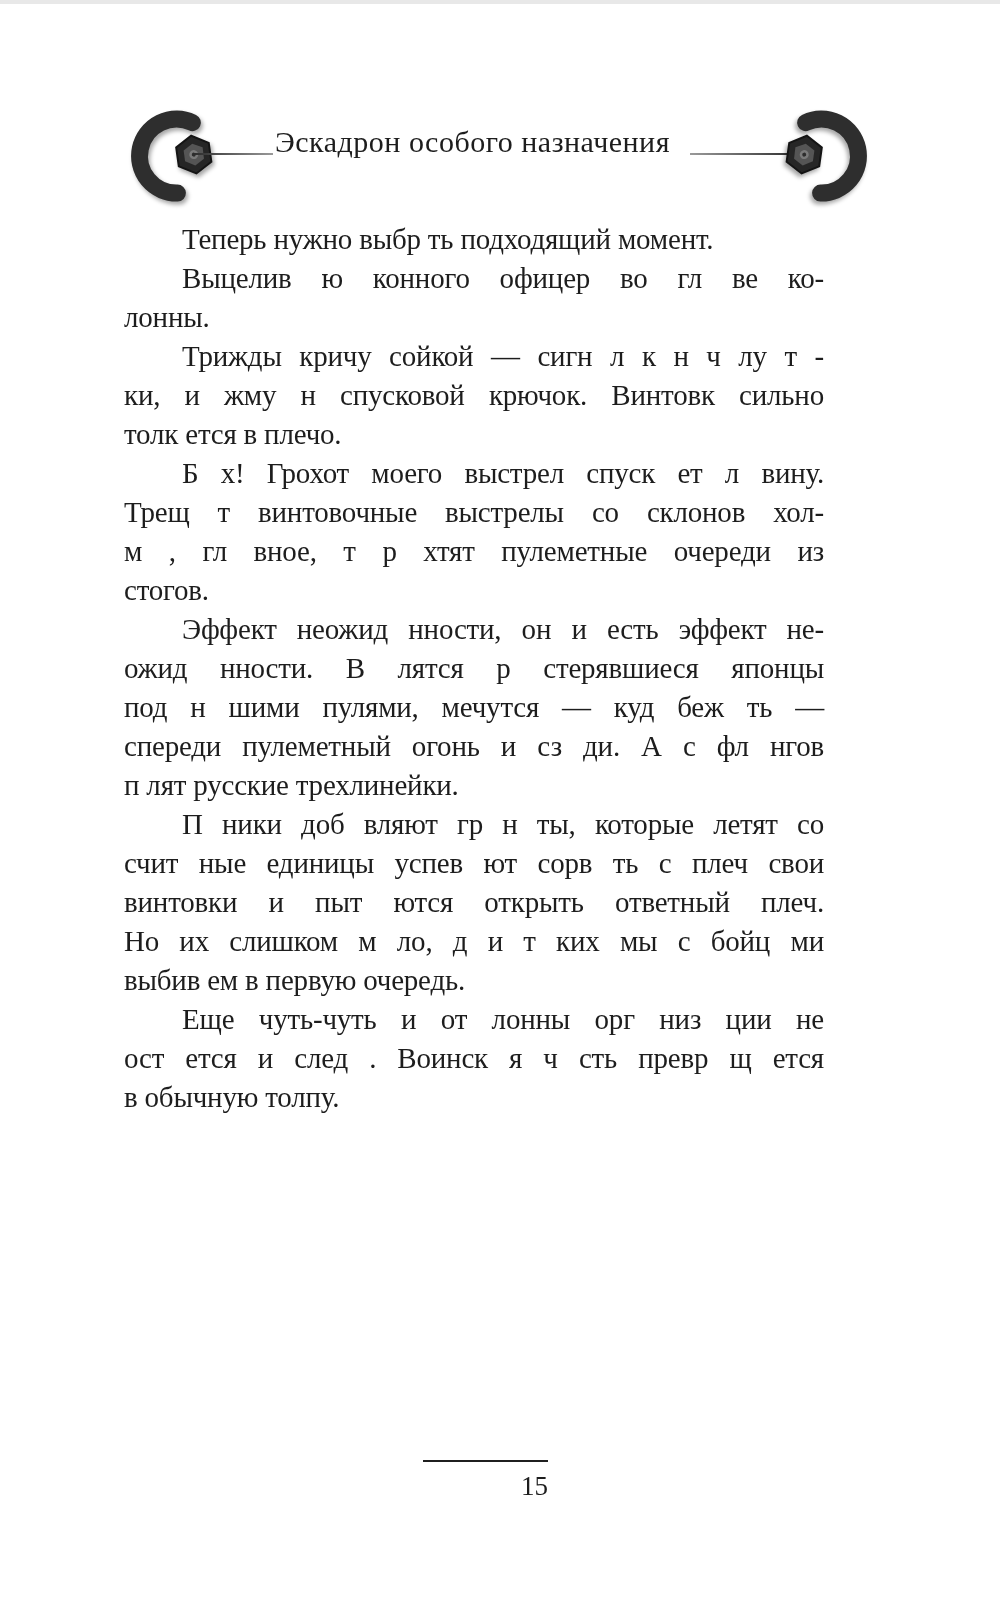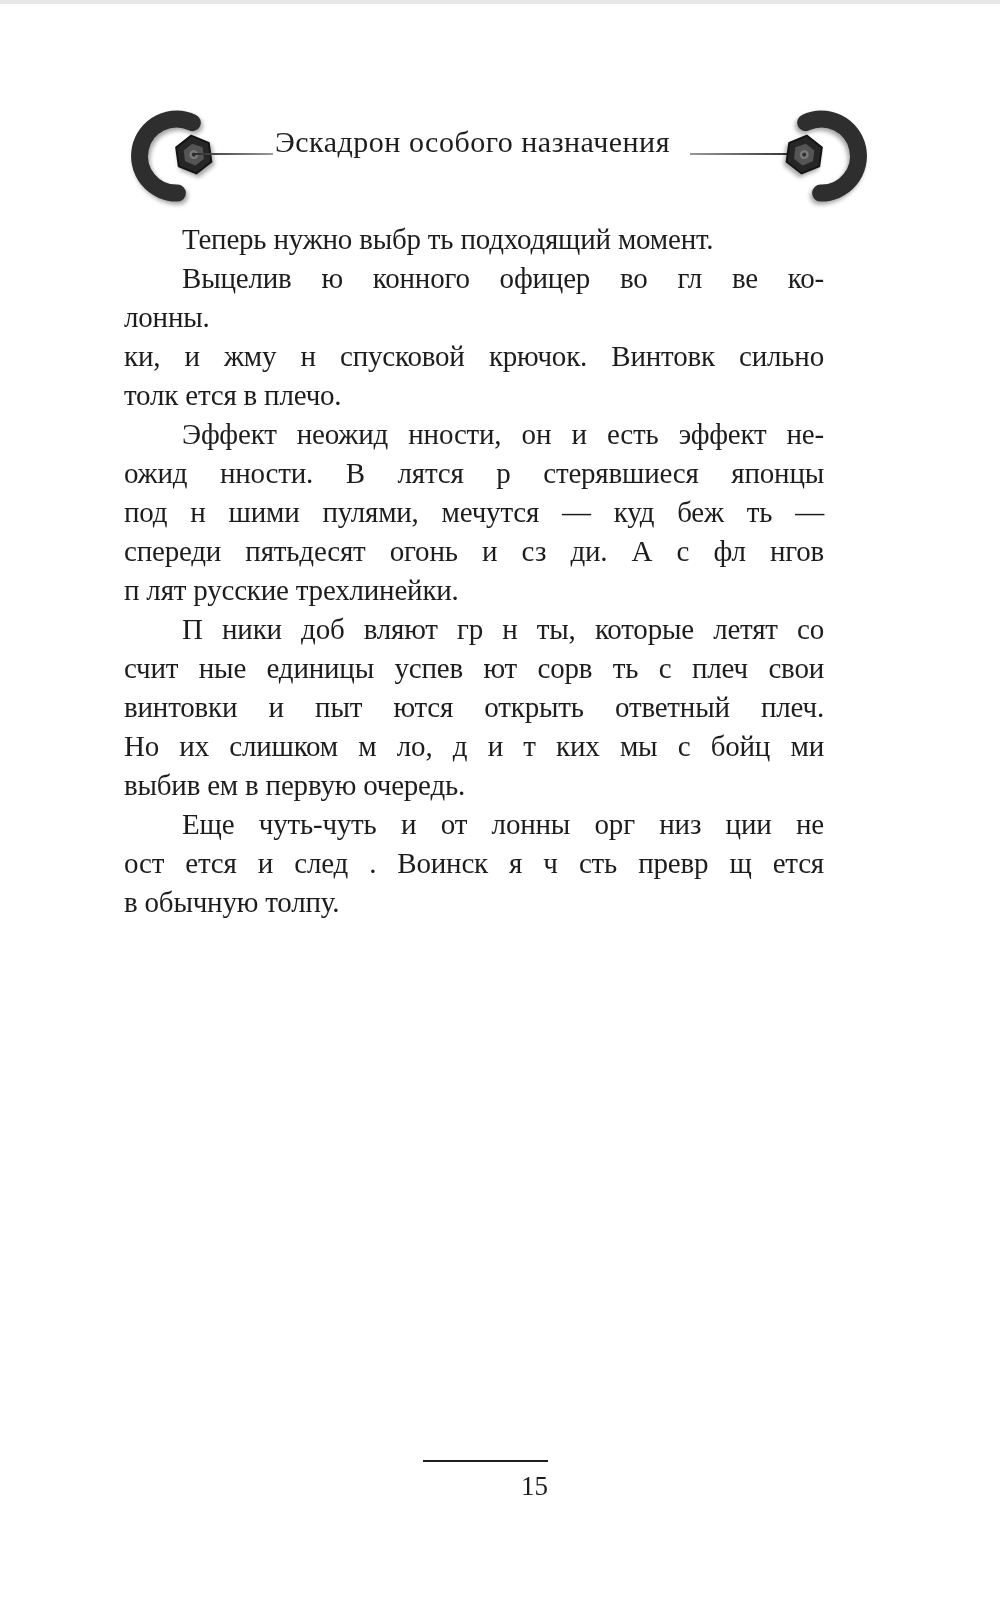--- a/index.html
+++ b/index.html
@@ -94,30 +94,37 @@
     <div class="para">
       <div class="line first last">Теперь нужно выбр ть подходящий момент.</div>
     </div>
 
     <div class="para">
       <div class="line first">Выцелив ю конного офицер  во гл ве ко-</div>
       <div class="line last">лонны.</div>
     </div>
 
     <div class="para">
+      <div class="line first">Трижды кричу сойкой — сигн л к н ч лу  т -</div>
       <div class="line">ки, и жму н  спусковой крючок. Винтовк  сильно</div>
       <div class="line last">толк ется в плечо.</div>
     </div>
 
+    <div class="para">
+      <div class="line first">Б х! Грохот моего выстрел  спуск ет л вину.</div>
+      <div class="line">Трещ т винтовочные выстрелы со склонов хол-</div>
+      <div class="line">м ,  гл вное, т р хтят пулеметные очереди из</div>
+      <div class="line last">стогов.</div>
+    </div>
 
     <div class="para">
       <div class="line first">Эффект неожид нности, он и есть эффект не-</div>
       <div class="line">ожид нности. В лятся р стерявшиеся японцы</div>
       <div class="line">под н шими пулями, мечутся —  куд  беж ть —</div>
-      <div class="line">спереди пятьдесят огонь и сз ди. А с фл нгов</div>
+      <div class="line">спереди пулеметный огонь и сз ди. А с фл нгов</div>
       <div class="line last">п лят русские трехлинейки.</div>
     </div>
 
     <div class="para">
       <div class="line first">П ники доб вляют гр н ты, которые летят со</div>
       <div class="line">счит ные единицы успев ют сорв ть с плеч свои</div>
       <div class="line">винтовки и пыт ются открыть ответный плеч.</div>
       <div class="line">Но их слишком м ло, д  и т ких мы с бойц ми</div>
       <div class="line last">выбив ем в первую очередь.</div>
     </div>

